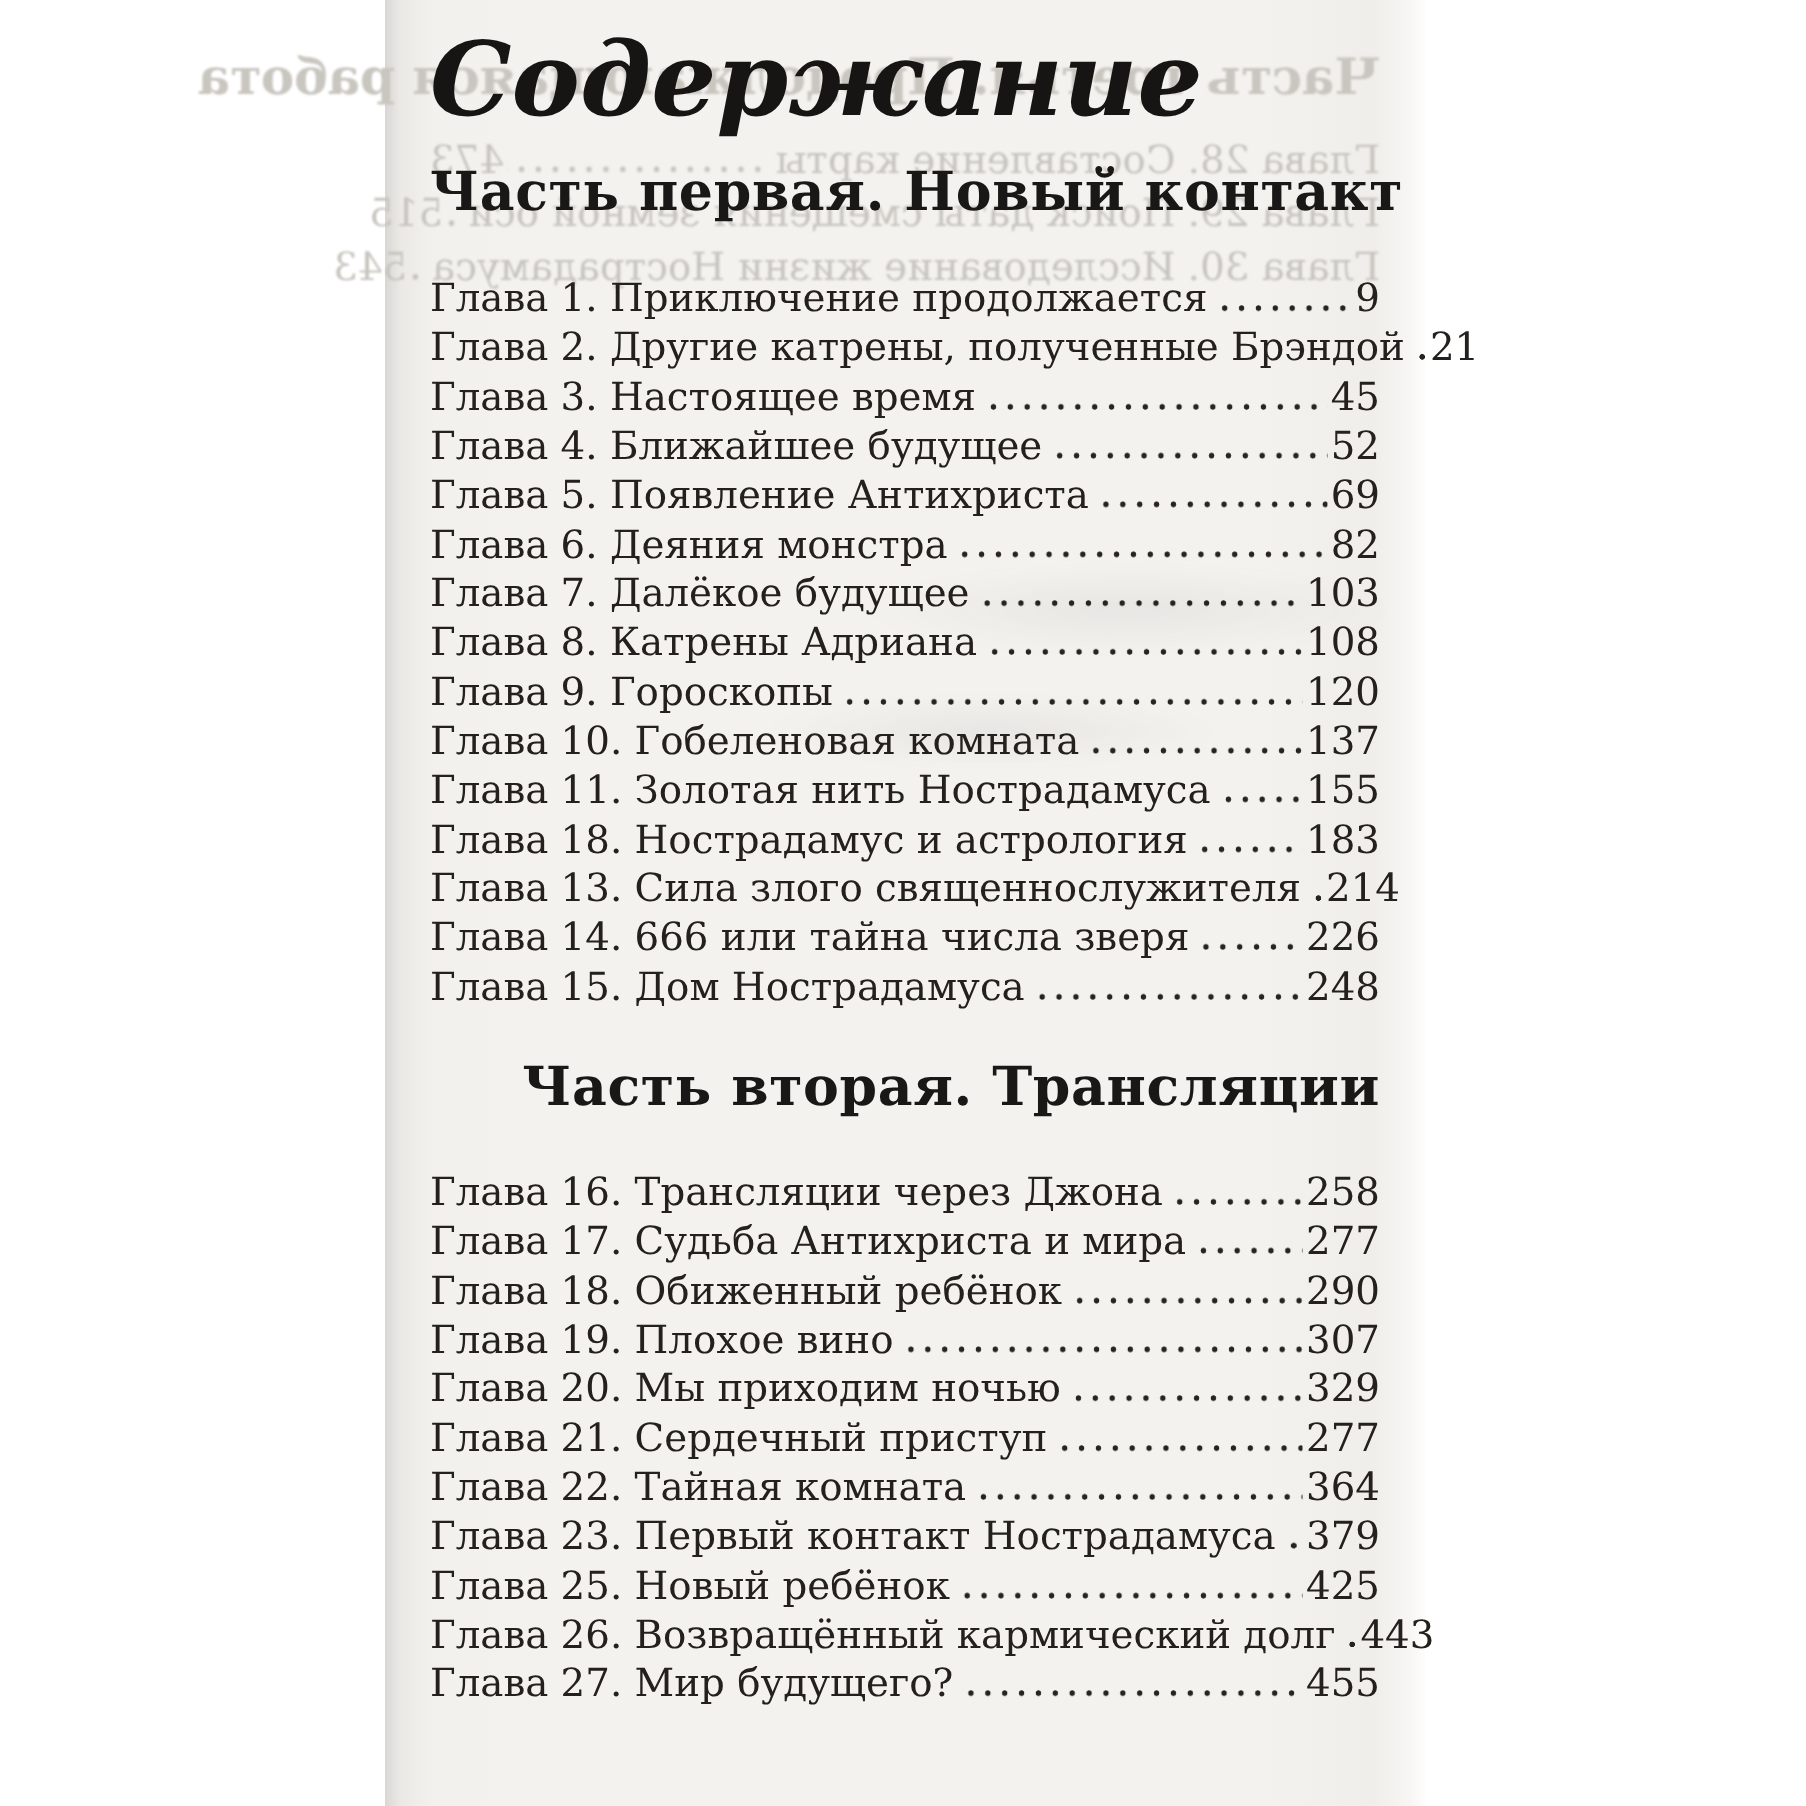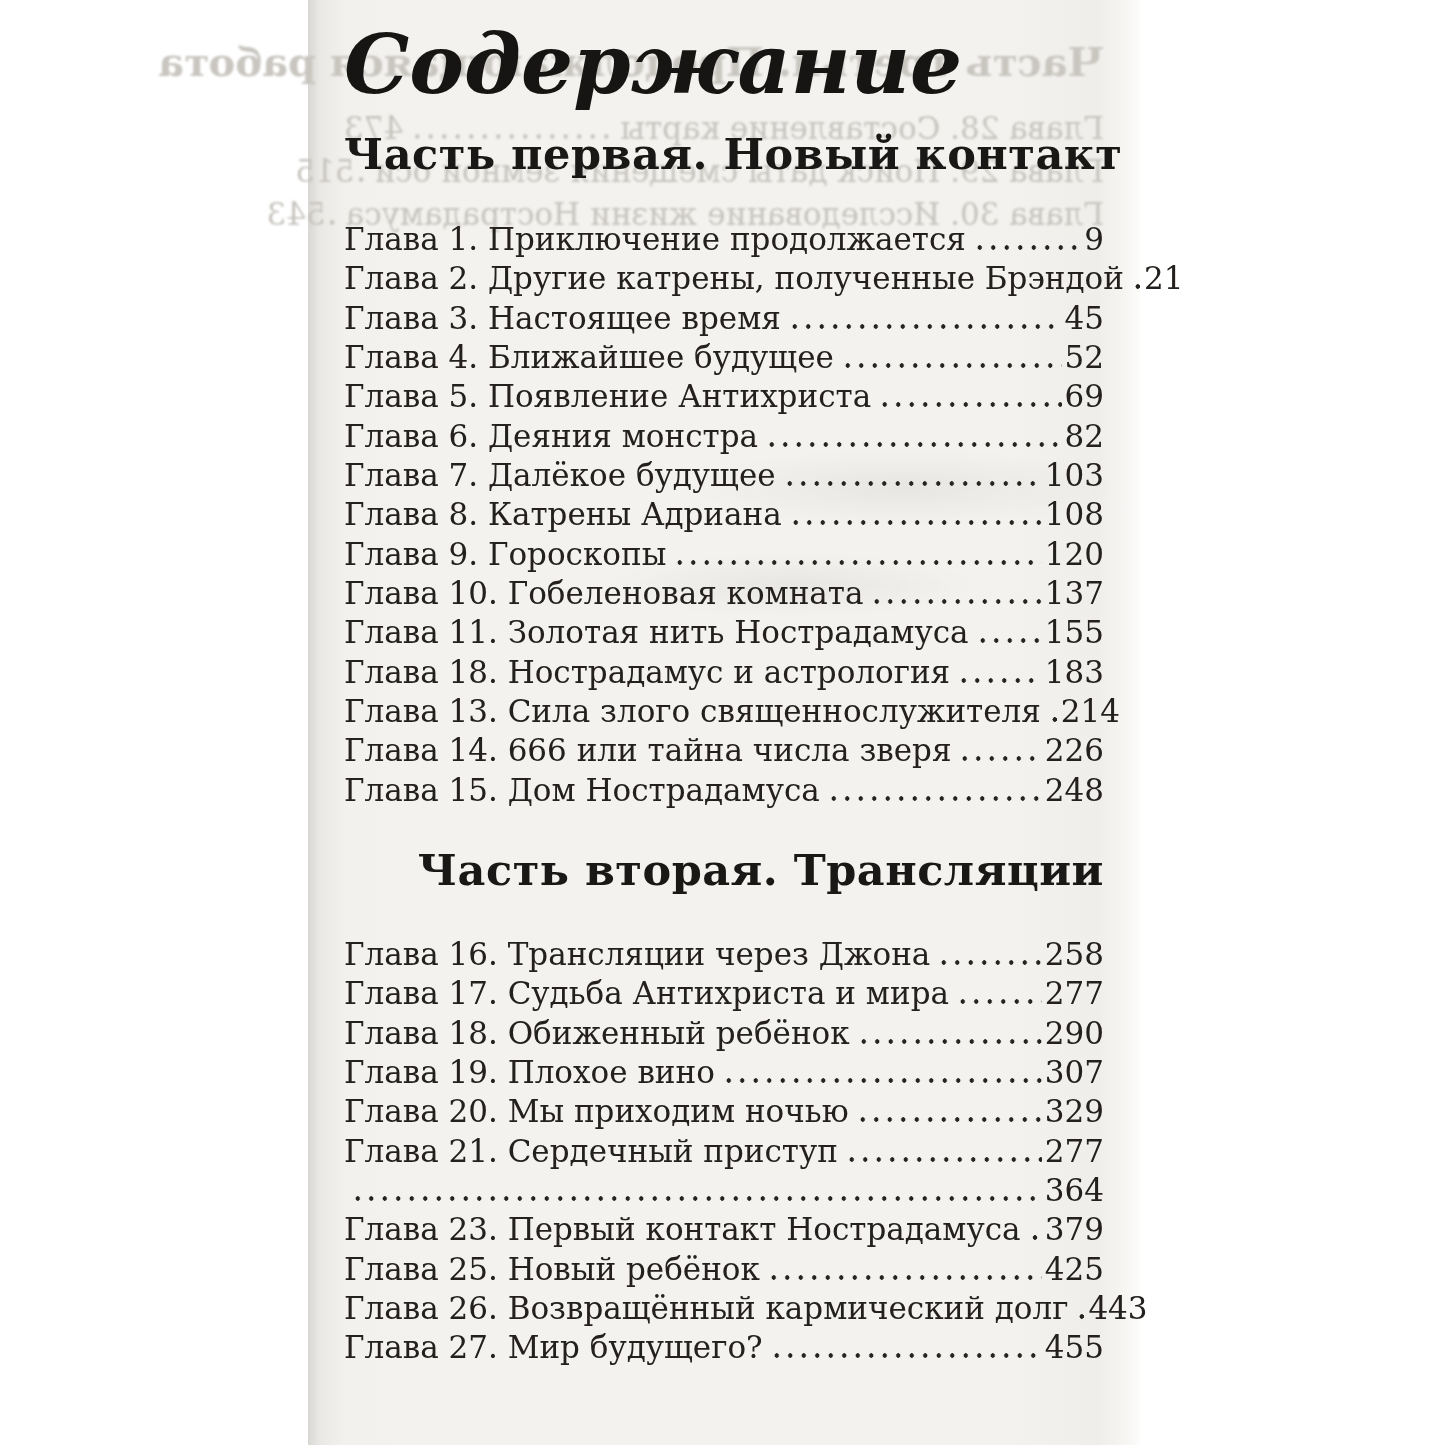--- a/index.html
+++ b/index.html
@@ -198,20 +198,21 @@
         <span class="toc-label">Глава 20. Мы приходим ночью</span>
         <span class="dots"></span>
         <span class="toc-page">329</span>
       </div>
       <div class="toc-row">
         <span class="toc-label">Глава 21. Сердечный приступ</span>
         <span class="dots"></span>
         <span class="toc-page">277</span>
       </div>
       <div class="toc-row">
+        <span class="toc-label">Глава 22. Тайная комната</span>
         <span class="dots"></span>
         <span class="toc-page">364</span>
       </div>
       <div class="toc-row">
         <span class="toc-label">Глава 23. Первый контакт Нострадамуса</span>
         <span class="dots"></span>
         <span class="toc-page">379</span>
       </div>
       <div class="toc-row">
         <span class="toc-label">Глава 25. Новый ребёнок</span>

